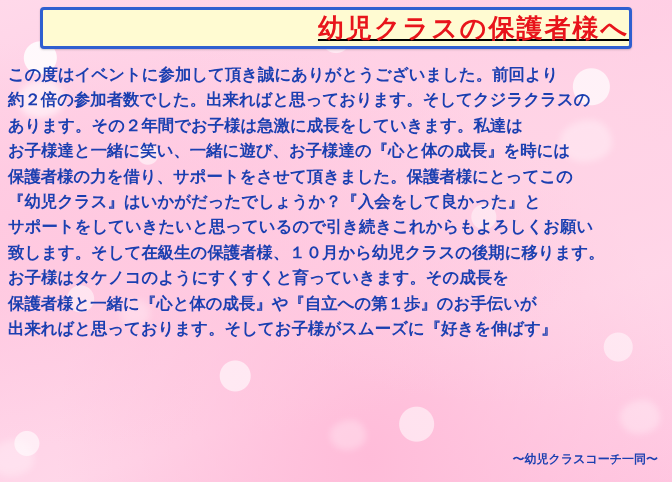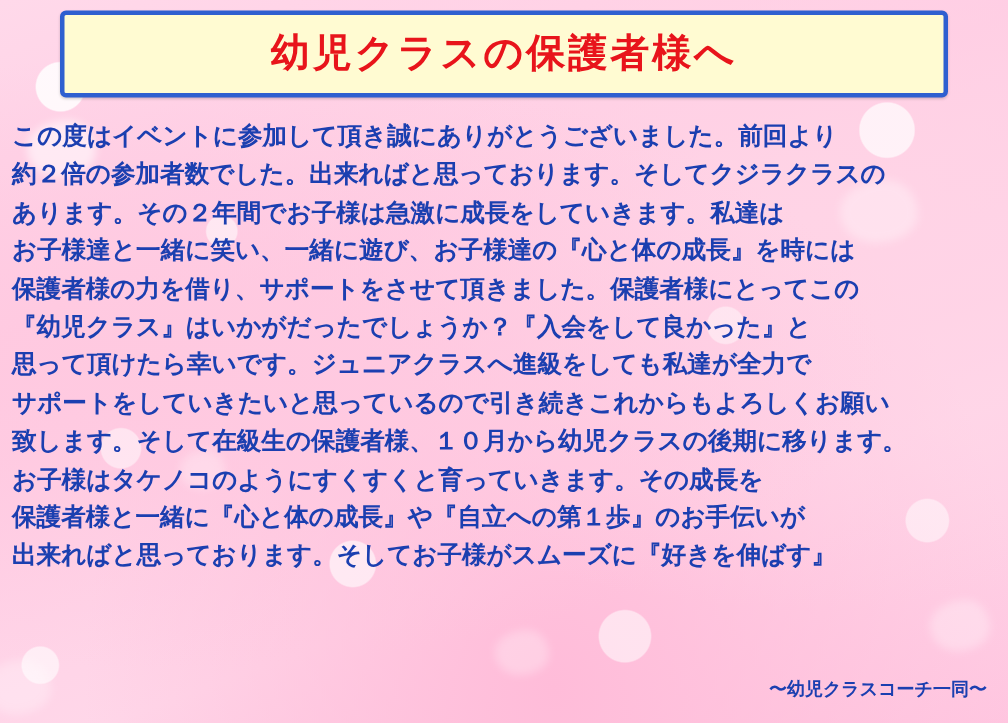--- a/index.html
+++ b/index.html
@@ -43,45 +43,46 @@
     border-radius: 60% 40% 55% 45% / 50% 55% 45% 50%;
     filter: blur(3px);
     pointer-events: none;
   }
 
   #title-banner {
     position: absolute;
     left: 40px;
     top: 7px;
     width: 592px;
-    height: 58px;
+    height: 42px;
     box-sizing: border-box;
     background: #fffbd2;
     border: 3px solid #2f5fd0;
     border-radius: 4px;
     display: flex;
     align-items: center;
-    justify-content: center;
+    justify-content: flex-end;
     box-shadow: 0 1px 2px rgba(0,0,0,0.18);
+    text-decoration: underline;
   }
 
   #title-text {
     color: #e8141b;
     font-size: 26px;
     font-weight: bold;
     letter-spacing: 2px;
     line-height: 1;
     white-space: nowrap;
     font-family: "DejaVu Sans", "Liberation Sans", sans-serif;
   }
 
   #body-copy {
     position: absolute;
     left: 8px;
-    top: 78px;
+    top: 62px;
     width: 658px;
     color: #1b3fb0;
     font-size: 16.4px;
     font-weight: bold;
     line-height: 25.4px;
     letter-spacing: 0px;
   }
 
   #body-copy .line {
     white-space: nowrap;
@@ -113,21 +114,20 @@
     <div id="title-text">幼児クラスの保護者様へ</div>
   </div>
 
   <div id="body-copy">
     <div class="line">この度はイベントに参加して頂き誠にありがとうございました。前回より</div>
     <div class="line">約２倍の参加者数でした。出来ればと思っております。そしてクジラクラスの</div>
     <div class="line">あります。その２年間でお子様は急激に成長をしていきます。私達は</div>
     <div class="line">お子様達と一緒に笑い、一緒に遊び、お子様達の『心と体の成長』を時には</div>
     <div class="line">保護者様の力を借り、サポートをさせて頂きました。保護者様にとってこの</div>
     <div class="line">『幼児クラス』はいかがだったでしょうか？『入会をして良かった』と</div>
-    <div class="line">思って頂けたら幸いです。ジュニアクラスへ進級をしても私達が全力で</div>
     <div class="line">サポートをしていきたいと思っているので引き続きこれからもよろしくお願い</div>
     <div class="line">致します。そして在級生の保護者様、１０月から幼児クラスの後期に移ります。</div>
     <div class="line">お子様はタケノコのようにすくすくと育っていきます。その成長を</div>
     <div class="line">保護者様と一緒に『心と体の成長』や『自立への第１歩』のお手伝いが</div>
     <div class="line">出来ればと思っております。そしてお子様がスムーズに『好きを伸ばす』</div>
   </div>
 
   <div id="signature">〜幼児クラスコーチ一同〜</div>
 
 </div>

